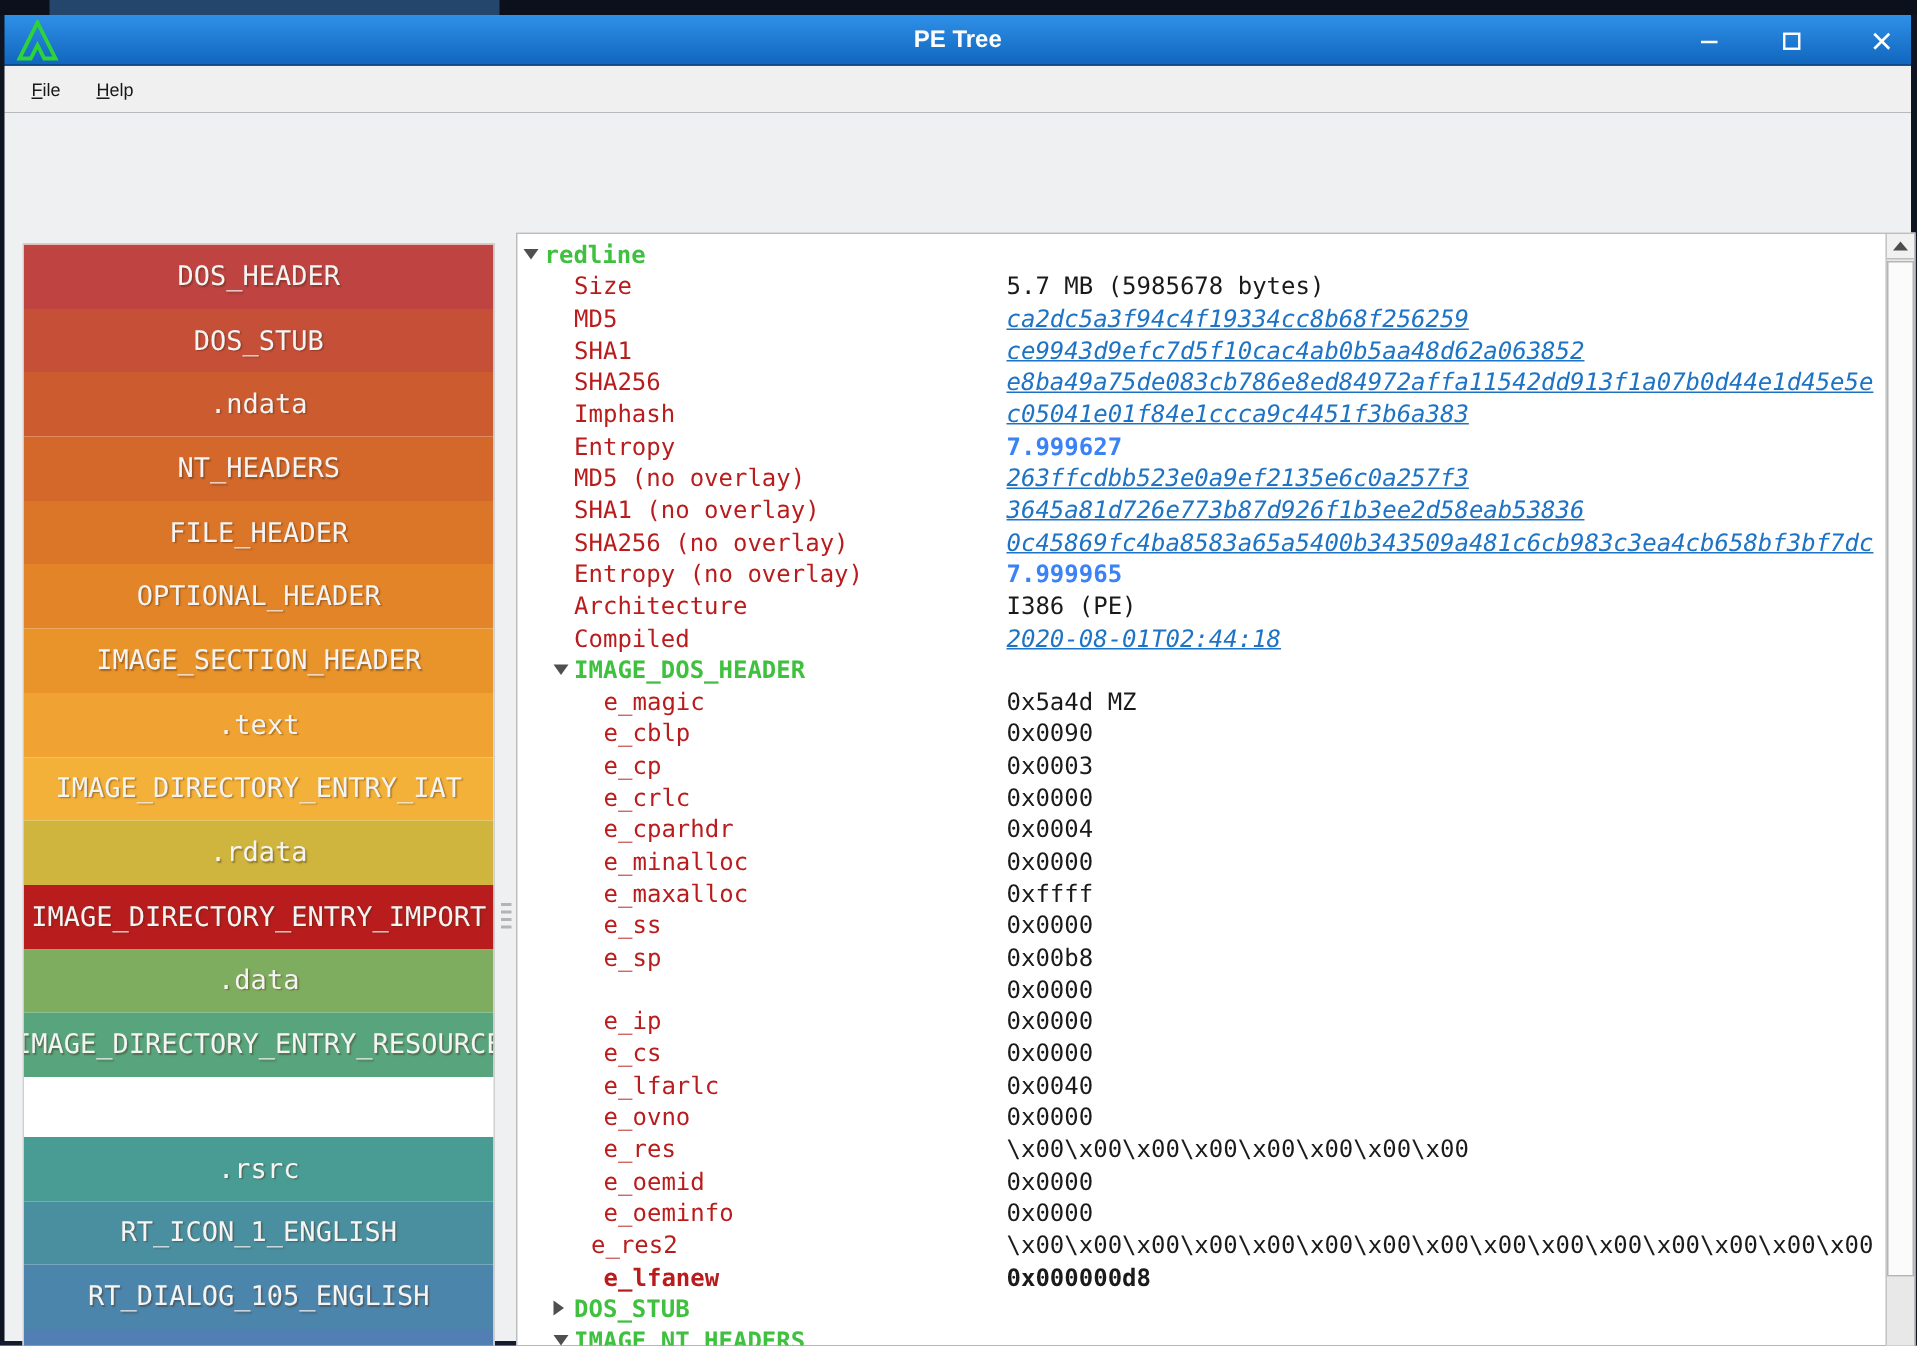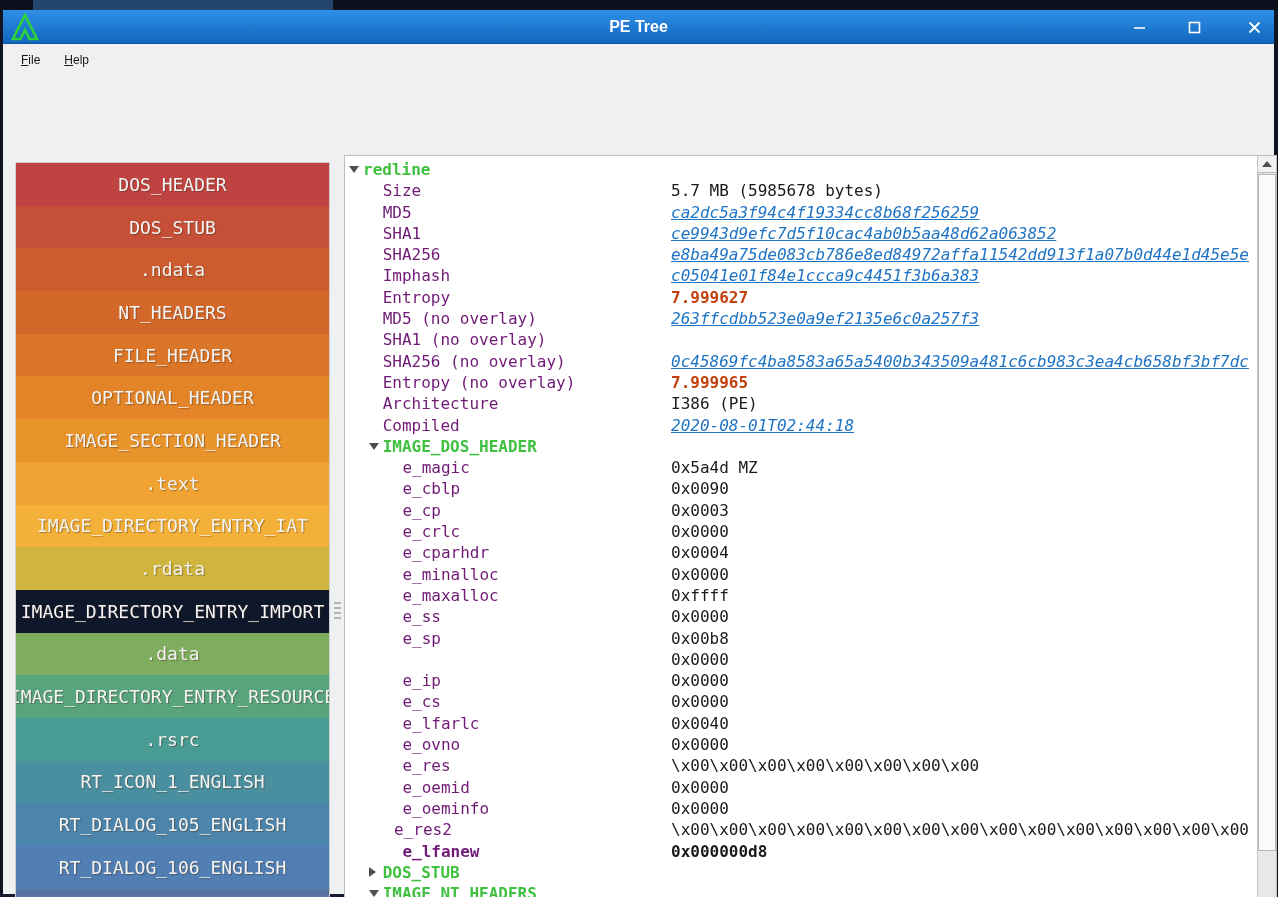--- a/index.html
+++ b/index.html
@@ -45,25 +45,25 @@
   
   #splitter { position:absolute; left:328px; top:75px; width:13px; height:819px; }
   .grip-dot { position:absolute; left:3px; width:7px; height:2px; background:#b4b4b4; }
 
   
   #treepanel { position:absolute; left:341px; top:80px; width:933px; height:814px;
     background:#ffffff; border:1px solid #bdbdbd; overflow:hidden; }
   #tree-rows { position:absolute; left:1px; top:3px; width:911px; }
   .trow { position:relative; width:1070px; height:21.3px; line-height:21.3px;
     font-family:"DejaVu Sans Mono", monospace; font-size:16px; white-space:pre; overflow:hidden; }
-  .trow .lbl { position:absolute; top:0; color:#701a75; }
+  .trow .lbl { position:absolute; top:0; color:#b91c1c; }
   .trow .val { position:absolute; top:0; left:325px; color:#1a1a1a; }
   .trow .lbl.section { color:#3fc13f; font-weight:bold; }
   .trow .lbl.bold, .trow .val.bold { font-weight:bold; }
-  .trow .val.red { color:#c2410c; font-weight:bold; }
+  .trow .val.red { color:#3b82f6; font-weight:bold; }
   .trow .val.link { color:#1e73c4; font-style:italic; text-decoration:underline; cursor:pointer; }
   .arrow { position:absolute; top:7px; width:0; height:0; }
   .arrow.open { border-left:5px solid transparent; border-right:5px solid transparent;
     border-top:7px solid #4f4f4f; }
   .arrow.closed { top:5px; border-top:5px solid transparent; border-bottom:5px solid transparent;
     border-left:7px solid #4f4f4f; }
 
   
   #vscroll { position:absolute; right:0; top:0; width:19px; height:812px; background:#e8e8e8;
     border-left:1px solid #c6c6c6; }
@@ -136,30 +136,30 @@
       </div>
       <div class="band" style="background: rgb(240, 162, 50);">
         <span>.text</span>
       </div>
       <div class="band" style="background: rgb(244, 177, 57); text-align: center;">
         <span>IMAGE_DIRECTORY_ENTRY_IAT</span>
       </div>
       <div class="band" style="background: rgb(207, 181, 61);">
         <span>.rdata</span>
       </div>
-      <div class="band" style="background: #0f172a; text-align: right;">
+      <div class="band" style="background: #b91c1c; text-align: right;">
         <span>IMAGE_DIRECTORY_ENTRY_IMPORT</span>
       </div>
       <div class="band" style="background: rgb(127, 173, 95);">
         <span>.data</span>
       </div>
       <div class="band" style="background: rgb(88, 165, 125);">
         <span>IMAGE_DIRECTORY_ENTRY_RESOURCE</span>
       </div>
-      <div class="band" style="background: rgb(73, 156, 147);">
+      <div class="band" style="background: rgb(73, 156, 147); margin-top: 40px;">
         <span>.rsrc</span>
       </div>
       <div class="band" style="background: rgb(74, 143, 159);">
         <span>RT_ICON_1_ENGLISH</span>
       </div>
       <div class="band" style="background: rgb(76, 133, 171);">
         <span>RT_DIALOG_105_ENGLISH</span>
       </div>
       <div class="band" style="background: rgb(81, 126, 179);">
         <span>RT_DIALOG_106_ENGLISH</span>
@@ -175,21 +175,21 @@
   <div id="treepanel">
     <div id="tree-rows">
         <div class="trow"><span class="arrow open" style="left: 3px;"></span><span class="lbl section" style="left: 17px;">redline</span></div>
         <div class="trow"><span class="lbl" style="left: 36.7px;">Size</span><span class="val text">5.7 MB (5985678 bytes)</span></div>
         <div class="trow"><span class="lbl" style="left: 36.7px;">MD5</span><span class="val link">ca2dc5a3f94c4f19334cc8b68f256259</span></div>
         <div class="trow"><span class="lbl" style="left: 36.7px;">SHA1</span><span class="val link">ce9943d9efc7d5f10cac4ab0b5aa48d62a063852</span></div>
         <div class="trow"><span class="lbl" style="left: 36.7px;">SHA256</span><span class="val link">e8ba49a75de083cb786e8ed84972affa11542dd913f1a07b0d44e1d45e5e</span></div>
         <div class="trow"><span class="lbl" style="left: 36.7px;">Imphash</span><span class="val link">c05041e01f84e1ccca9c4451f3b6a383</span></div>
         <div class="trow"><span class="lbl" style="left: 36.7px;">Entropy</span><span class="val red">7.999627</span></div>
         <div class="trow"><span class="lbl" style="left: 36.7px;">MD5 (no overlay)</span><span class="val link">263ffcdbb523e0a9ef2135e6c0a257f3</span></div>
-        <div class="trow"><span class="lbl" style="left: 36.7px;">SHA1 (no overlay)</span></div>
+        <div class="trow"><span class="lbl" style="left: 36.7px;">SHA1 (no overlay)</span><span class="val link">3645a81d726e773b87d926f1b3ee2d58eab53836</span></div>
         <div class="trow"><span class="lbl" style="left: 36.7px;">SHA256 (no overlay)</span><span class="val link">0c45869fc4ba8583a65a5400b343509a481c6cb983c3ea4cb658bf3bf7dc</span></div>
         <div class="trow"><span class="lbl" style="left: 36.7px;">Entropy (no overlay)</span><span class="val red">7.999965</span></div>
         <div class="trow"><span class="lbl" style="left: 36.7px;">Architecture</span><span class="val text">I386 (PE)</span></div>
         <div class="trow"><span class="lbl" style="left: 36.7px;">Compiled</span><span class="val link">2020-08-01T02:44:18</span></div>
         <div class="trow"><span class="arrow open" style="left: 22.7px;"></span><span class="lbl section" style="left: 36.7px;">IMAGE_DOS_HEADER</span></div>
         <div class="trow"><span class="lbl" style="left: 56.4px;">e_magic</span><span class="val text">0x5a4d MZ</span></div>
         <div class="trow"><span class="lbl" style="left: 56.4px;">e_cblp</span><span class="val text">0x0090</span></div>
         <div class="trow"><span class="lbl" style="left: 56.4px;">e_cp</span><span class="val text">0x0003</span></div>
         <div class="trow"><span class="lbl" style="left: 56.4px;">e_crlc</span><span class="val text">0x0000</span></div>
         <div class="trow"><span class="lbl" style="left: 56.4px;">e_cparhdr</span><span class="val text">0x0004</span></div>

